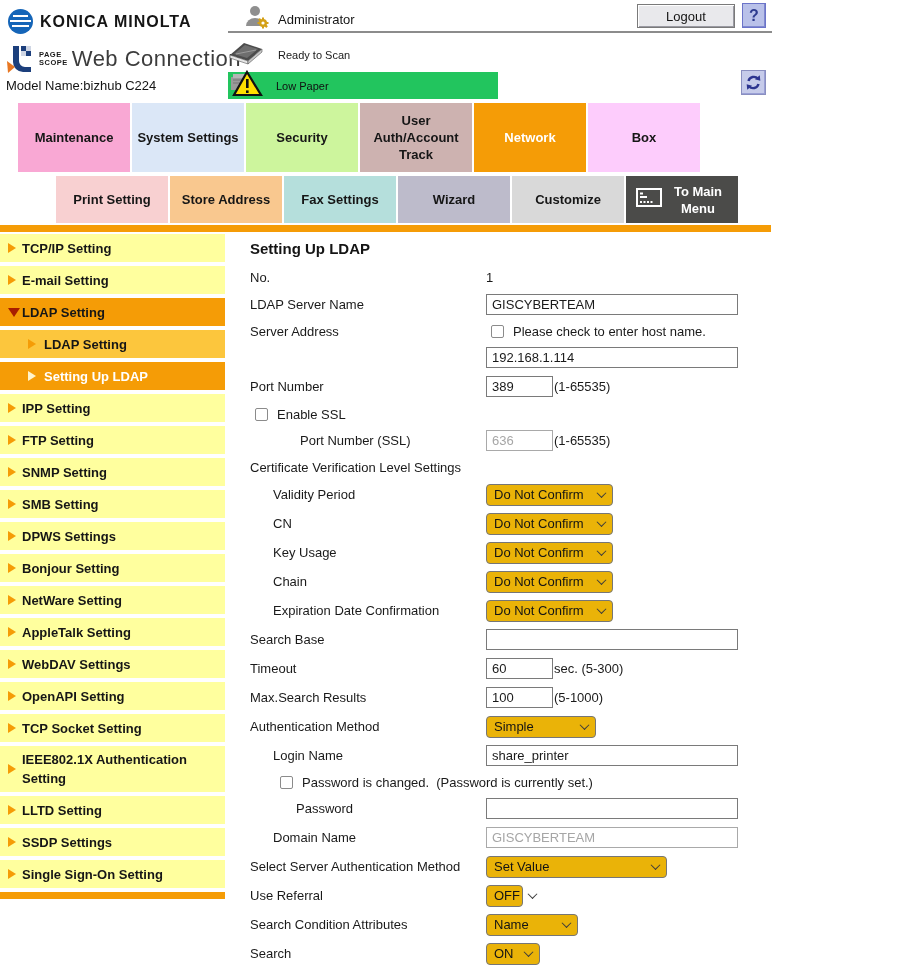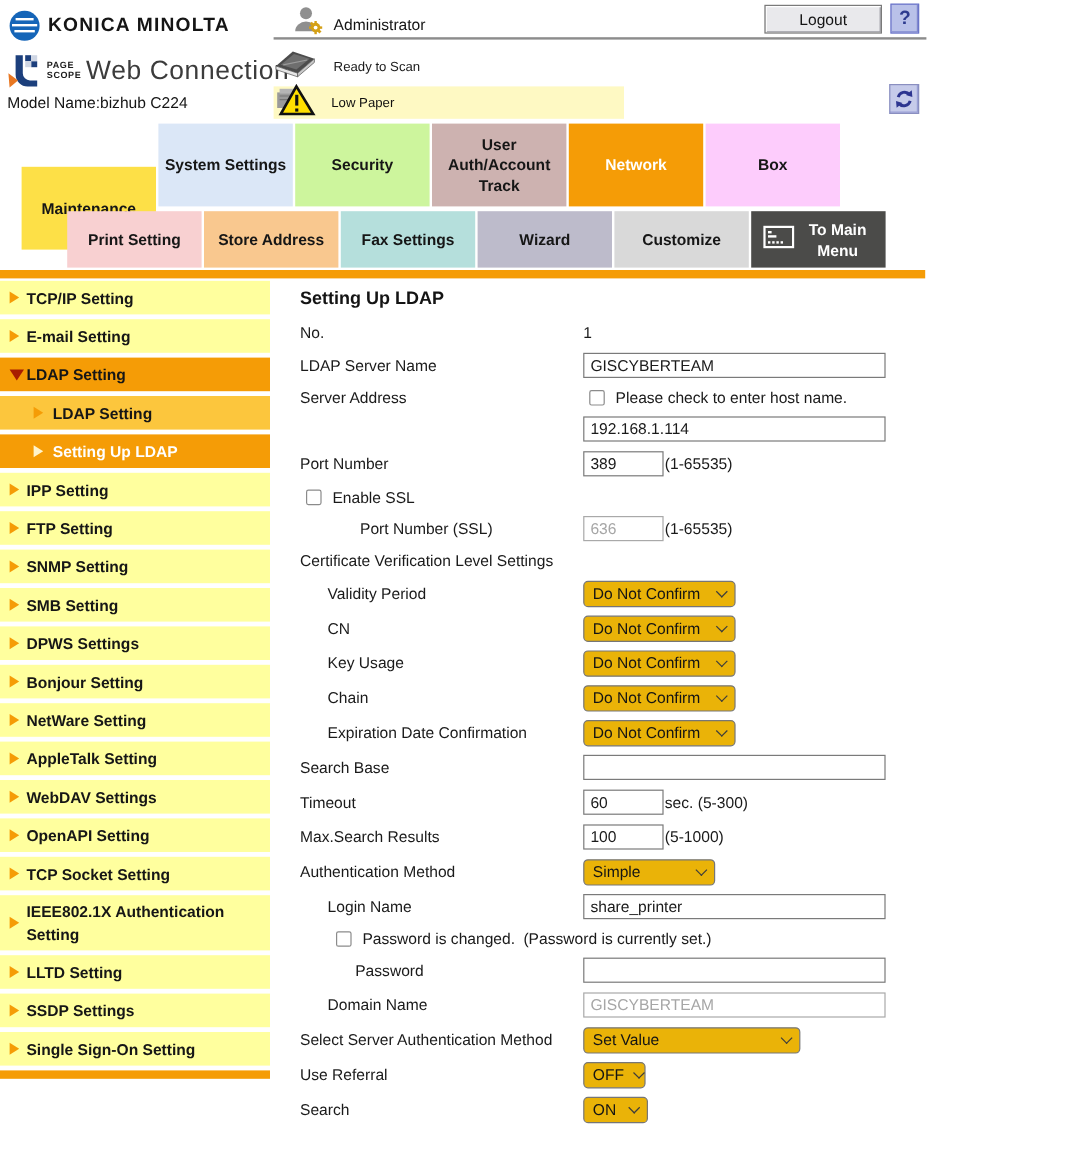--- a/index.html
+++ b/index.html
@@ -27,31 +27,31 @@
   .logout-btn { position:absolute; left:637px; top:4px; width:98px; height:24px; background:#e9e9ec;
     border:1px solid #7a7a7a; box-shadow:inset 1px 1px 0 #fff, inset -1px -1px 0 #9a9aa2;
     font-size:13px; color:#141414; display:flex; align-items:center; justify-content:center; cursor:pointer; }
   .help-btn { position:absolute; left:742px; top:3px; width:24px; height:25px; background:#b9c1e9;
     border:1px solid #6b74c9; box-shadow:inset -1px -1px 0 #8089cf; color:#2d3b8f; font-weight:bold;
     font-size:16px; display:flex; align-items:center; justify-content:center; cursor:pointer; }
   .hdr-line { position:absolute; left:228px; top:31px; width:544px; height:2px; background:#8c8c8c; }
 
   .ready-row { position:absolute; left:228px; top:39px; display:flex; align-items:center; }
   .ready-label { font-size:11px; color:#1a1a1a; margin-left:14px; }
-  .lowpaper-bar { position:absolute; left:228px; top:72px; width:292px; height:27px; background:#fef9c3; display:flex; align-items:center; }
+  .lowpaper-bar { position:absolute; left:228px; top:72px; width:270px; height:27px; background:#22c55e; display:flex; align-items:center; }
   .lowpaper-label { font-size:11px; color:#101010; margin-left:12px; }
   .refresh-btn { position:absolute; left:741px; top:70px; width:25px; height:25px; background:#c6cbea;
     border:1px solid #8a8fc0; box-shadow:inset -1px -1px 0 #9aa0d6; display:flex; align-items:center; justify-content:center; cursor:pointer; }
 
   
   .tab { position:absolute; width:112px; display:flex; align-items:center; justify-content:center;
     text-align:center; font-weight:bold; font-size:13px; color:#161616; cursor:pointer; line-height:17px; padding:0 4px; }
   .t1 { top:103px; height:69px; }
   .t2 { top:176px; height:47px; }
-  .tab-maint { left:18px;  background:#fde047;margin-top:36px; }
+  .tab-maint { left:18px;  background:#f9a8d4; }
   .tab-sys   { left:132px; background:#dbe7f7; }
   .tab-sec   { left:246px; background:#cdf59d; }
   .tab-user  { left:360px; background:#cdb2b0; }
   .tab-net   { left:474px; background:#f59c06; color:#fff; }
   .tab-box   { left:588px; background:#fdccfc; }
   .tab-print { left:56px;  background:#f8d0d1; }
   .tab-store { left:170px; background:#f9c88f; }
   .tab-fax   { left:284px; background:#b5dfdc; }
   .tab-wiz   { left:398px; background:#bdbbcb; }
   .tab-cust  { left:512px; background:#d9d9d9; }
@@ -84,21 +84,21 @@
   .note { margin-left:1px; }
   .inp { height:21px; border:1.5px solid #7a7a7a; background:#fff; font-family:inherit; font-size:13px; padding:0 5px; color:#1a1a1a; }
   .w244 { width:252px; } .w67 { width:67px; }
   .inp:disabled, .inp.dis { color:#a6a6a6; border-color:#a9a9a9; background:#fff; }
   .cb { width:13px; height:13px; border:1.5px solid #8b8b8b; border-radius:2px; background:#fff; display:inline-block; flex:none; cursor:pointer; }
   .cb-lab { margin-left:9px; }
   .sel { display:inline-flex; align-items:center; justify-content:space-between; height:22px; background:#eab308;
     border:1px solid #767676; border-radius:4px; padding:0 7px 0 7px; font-size:13px; color:#141414; cursor:pointer; }
   .chev { width:7px; height:7px; border-right:1.6px solid #3c3c3c; border-bottom:1.6px solid #3c3c3c;
     transform:rotate(45deg) translate(-1px,-1px); margin-left:9px; flex:none; }
-  .sw127 { width:127px; } .sw110 { width:110px; } .sw181 { width:181px; } .sw52 { width:52px; } .sw92 { width:92px; } .sw54 { width:54px; }
+  .sw127 { width:127px; } .sw110 { width:110px; } .sw181 { width:181px; } .sw52 { width:37px; } .sw92 { width:92px; } .sw54 { width:54px; }
 </style>
 </head>
 <body>
 
 <div id="page">
 
   <div>
     <div class="brand-row">
       <span class="globe">
           <i></i>
@@ -445,20 +445,27 @@
     </div>
 
     <div class="row">
       <span class="lab">Use Referral</span>
       <span class="sel sw52">
           <span>OFF</span>
           <i class="chev"></i>
         </span>
     </div>
 
+    <div class="row">
+      <span class="lab">Search Condition Attributes</span>
+      <span class="sel sw92">
+          <span>Name</span>
+          <i class="chev"></i>
+        </span>
+    </div>
 
     <div class="row">
       <span class="lab">Search</span>
       <span class="sel sw54">
           <span>ON</span>
           <i class="chev"></i>
         </span>
     </div>
   </div>
 

